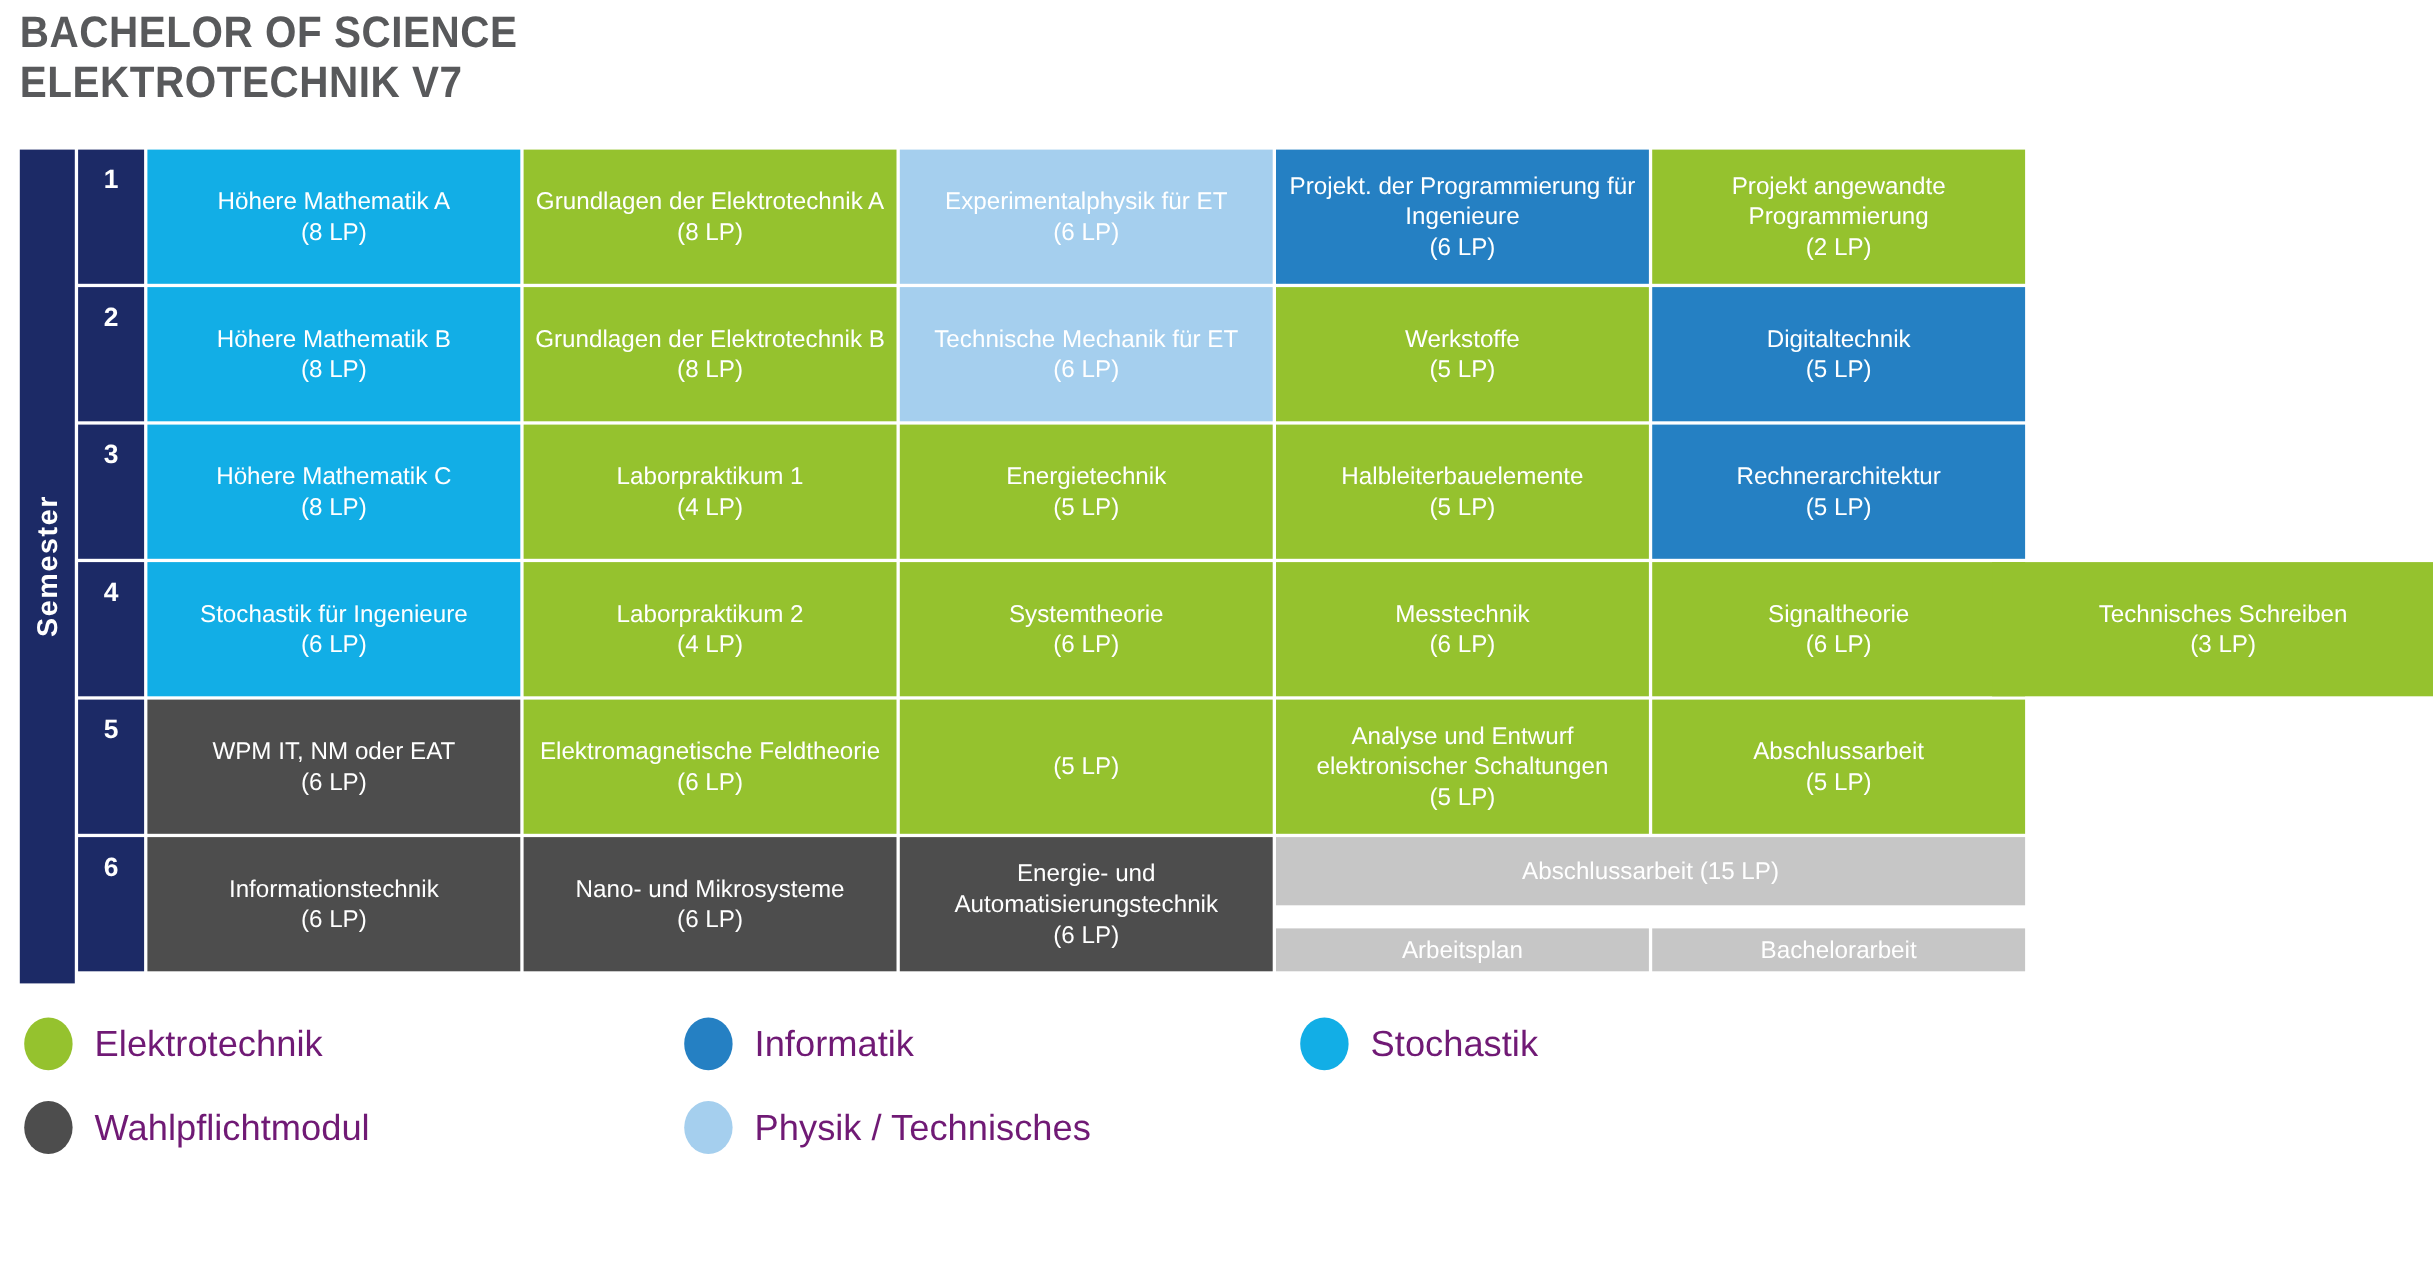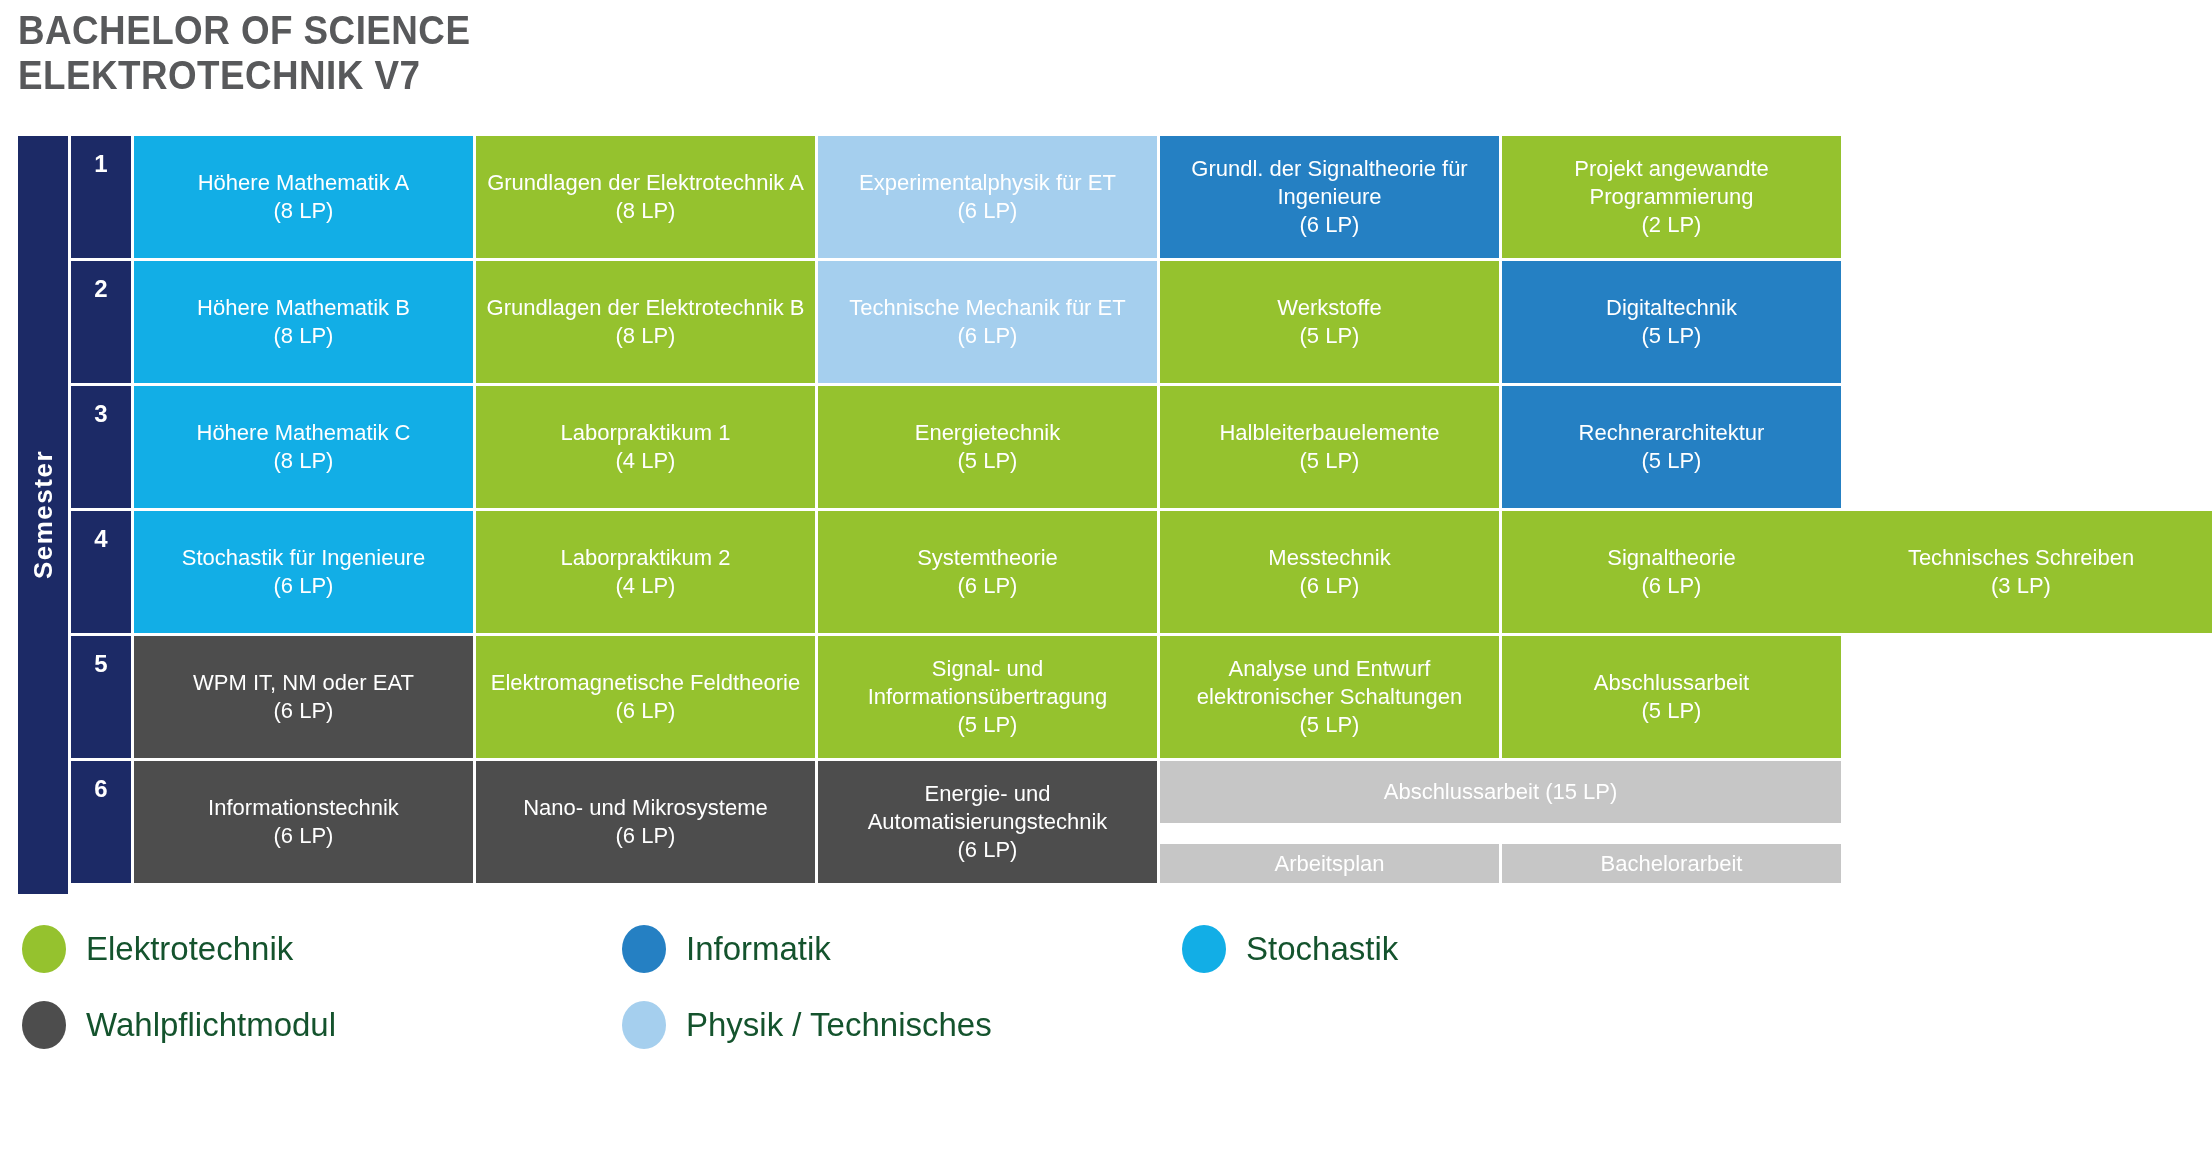--- a/index.html
+++ b/index.html
@@ -184,21 +184,21 @@
   .legend-item.pos2 { width: 560px; }
   .legend-dot {
     width: 44px;
     height: 48px;
     border-radius: 50%;
     flex: 0 0 auto;
     margin-right: 20px;
   }
   .legend-label {
     font-size: 33px;
-    color: #14532d;
+    color: #701a75;
     white-space: nowrap;
   }
 </style>
 </head>
 <body>
 
 <div class="title-block">
   <div class="title-line">BACHELOR OF SCIENCE</div>
   <div class="title-line">ELEKTROTECHNIK V7</div>
 </div>
@@ -220,21 +220,21 @@
         </div>
         <div class="cell c-et h-std">
           <span class="nm">Grundlagen der Elektrotechnik A</span>
           <span class="lp">(8 LP)</span>
         </div>
         <div class="cell c-phys h-std">
           <span class="nm">Experimentalphysik für ET</span>
           <span class="lp">(6 LP)</span>
         </div>
         <div class="cell c-inf h-std">
-          <span class="nm">Grundl. der Signaltheorie für Ingenieure</span>
+          <span class="nm">Projekt. der Programmierung für Ingenieure</span>
           <span class="lp">(6 LP)</span>
         </div>
         <div class="cell c-et h-std">
           <span class="nm">Projekt angewandte Programmierung</span>
           <span class="lp">(2 LP)</span>
         </div>
       </div>
 
       <div class="row">
         <div class="sem-num">2</div>
@@ -316,21 +316,20 @@
         <div class="sem-num">5</div>
         <div class="cell c-wpm h-std">
           <span class="nm">WPM IT, NM oder EAT</span>
           <span class="lp">(6 LP)</span>
         </div>
         <div class="cell c-et h-std">
           <span class="nm">Elektromagnetische Feldtheorie</span>
           <span class="lp">(6 LP)</span>
         </div>
         <div class="cell c-et h-std">
-          <span class="nm">Signal- und Informationsübertragung</span>
           <span class="lp">(5 LP)</span>
         </div>
         <div class="cell c-et h-std">
           <span class="nm">Analyse und Entwurf elektronischer Schaltungen</span>
           <span class="lp">(5 LP)</span>
         </div>
         <div class="cell c-et h-std">
           <span class="nm">Abschlussarbeit</span>
           <span class="lp">(5 LP)</span>
         </div>

